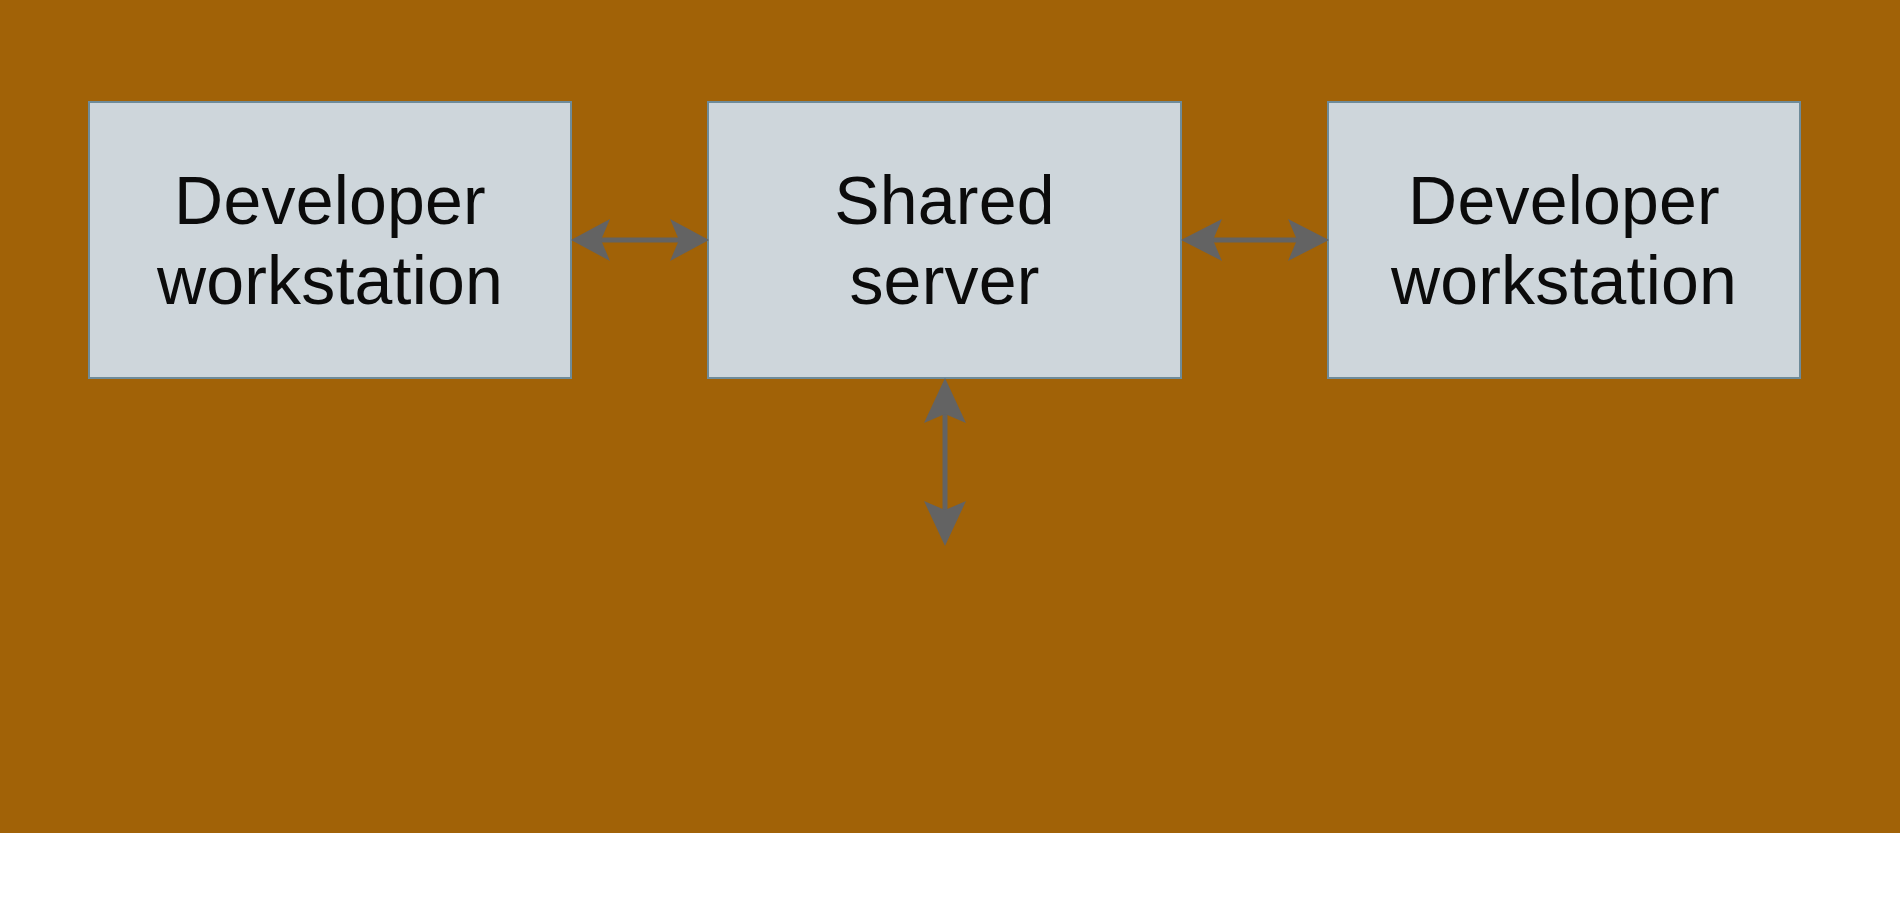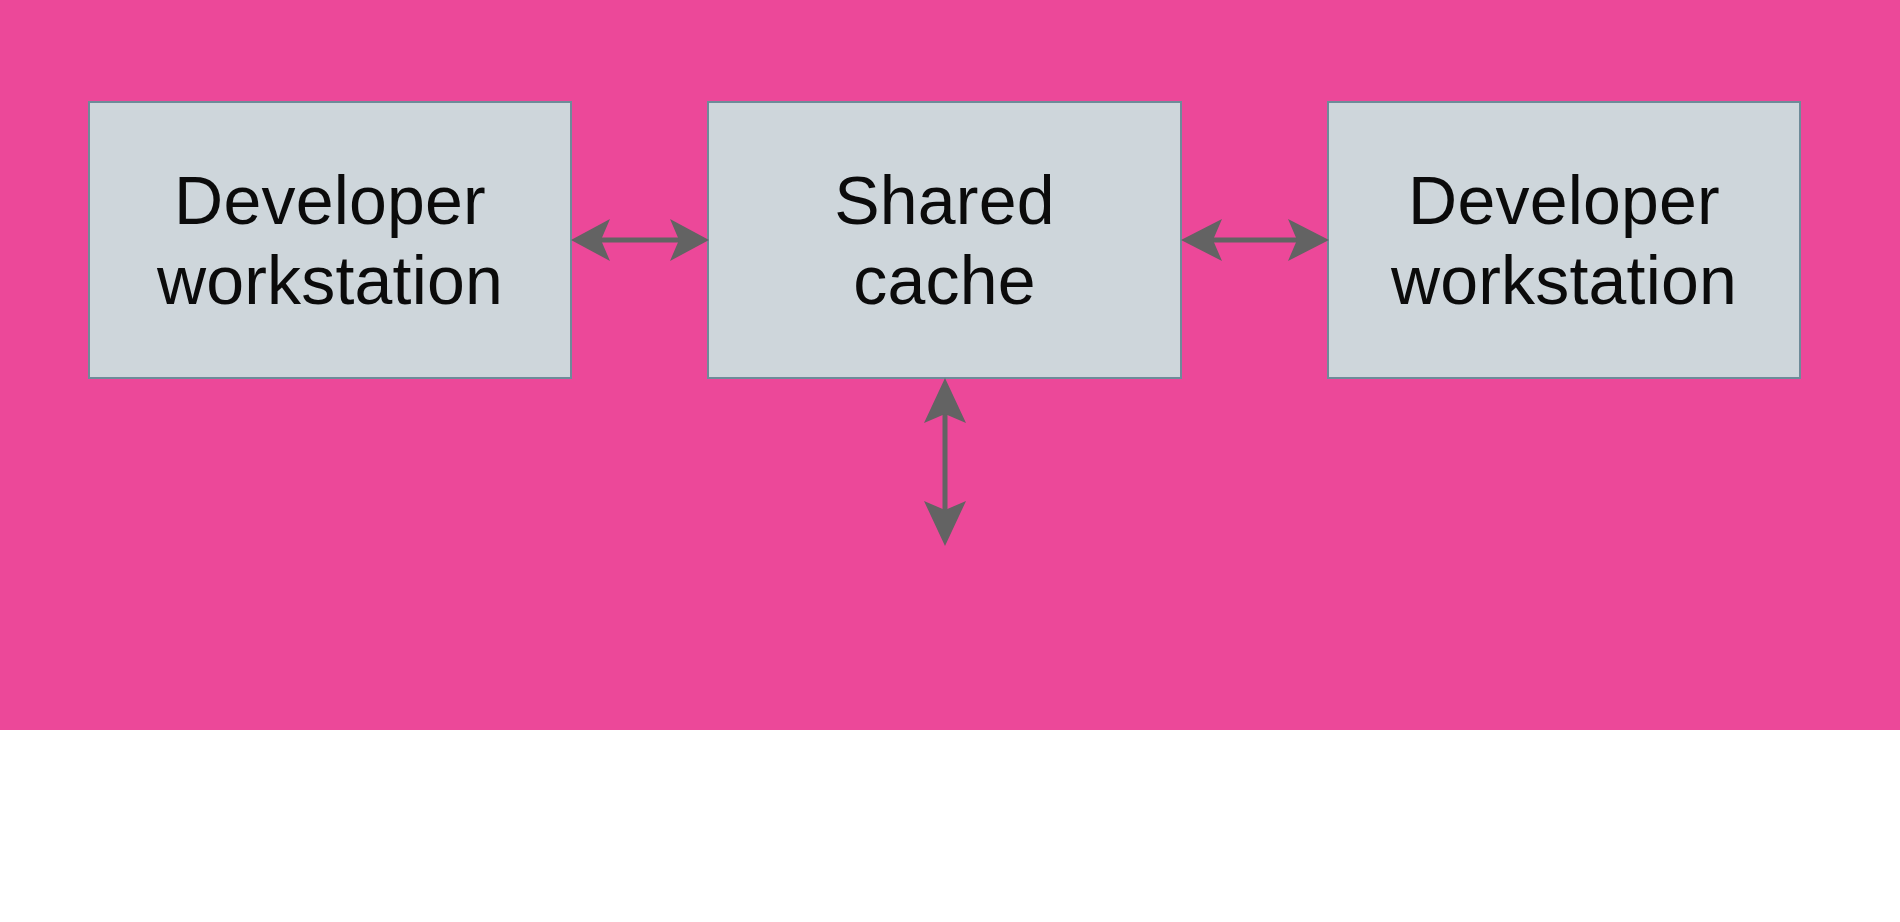--- a/index.html
+++ b/index.html
@@ -6,22 +6,22 @@
     margin: 0;
     padding: 0;
     background: #ffffff;
   }
   body {
     font-family: "Liberation Sans", sans-serif;
   }
   #canvas {
     position: relative;
     width: 1900px;
-    height: 730px;
-    background: #ec4899;
+    height: 833px;
+    background: #a16207;
     overflow: hidden;
   }
   .node {
     position: absolute;
     box-sizing: border-box;
     background: #ced6db;
     border: 2px solid #6e8b99;
     display: flex;
     align-items: center;
     justify-content: center;
@@ -57,21 +57,21 @@
 
 <div id="canvas">
 
   <div class="node node-dev-left">
     <span class="node-label">Developer
 workstation</span>
   </div>
 
   <div class="node node-shared">
     <span class="node-label">Shared
-cache</span>
+server</span>
   </div>
 
   <div class="node node-dev-right">
     <span class="node-label">Developer
 workstation</span>
   </div>
 
 
   <svg class="connector conn-left" viewBox="0 0 140 70">
     <line class="arrow-line" x1="26" y1="35" x2="114" y2="35"></line>

